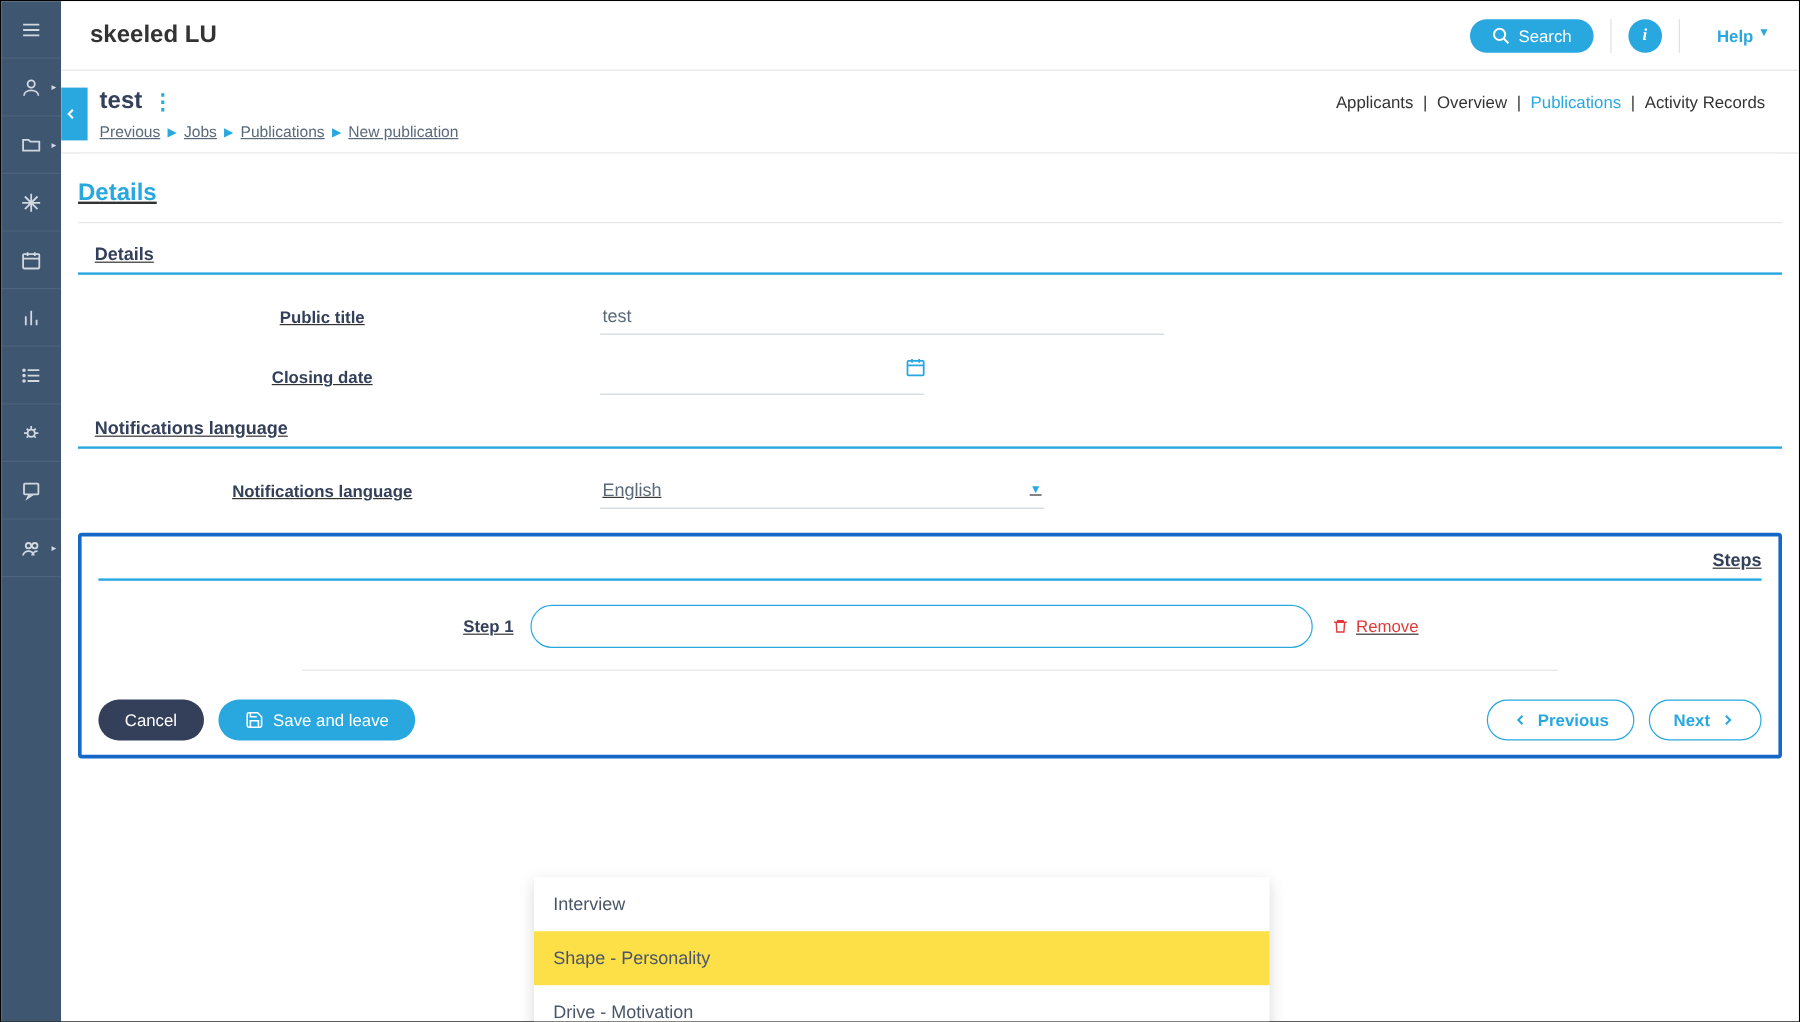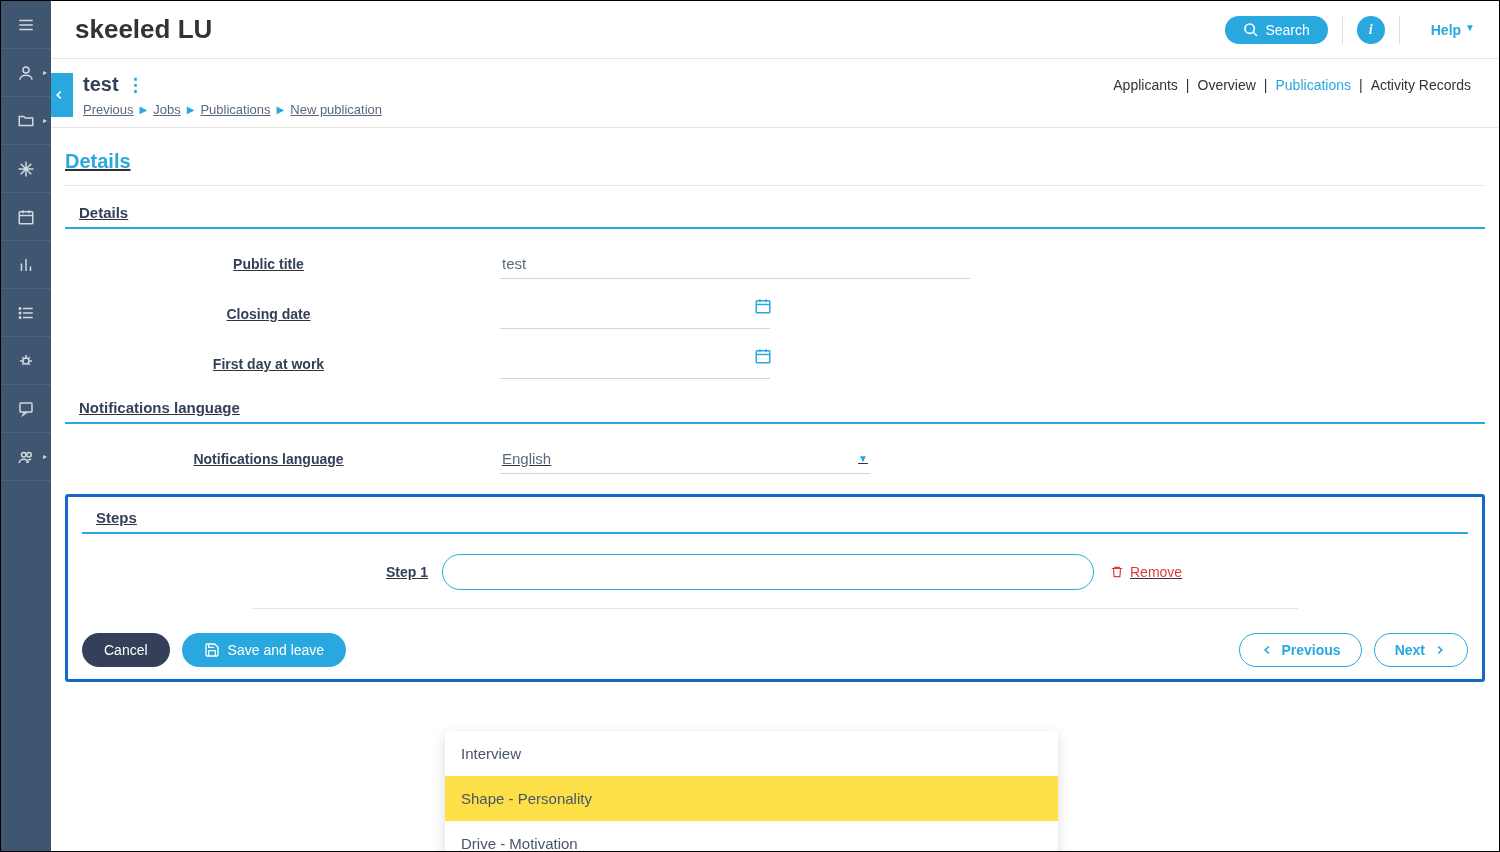--- a/index.html
+++ b/index.html
@@ -8,21 +8,21 @@
   
   
   .sidebar { width: 50px; background: #3e5670; display: flex; flex-direction: column; align-items: center; }
   .sidebar-item { width: 50px; height: 48px; display: flex; align-items: center; justify-content: center; color: #d0d8e0; cursor: pointer; border-bottom: 1px solid rgba(255,255,255,0.08); position: relative; }
   .sidebar-item svg { width: 18px; height: 18px; }
   .sidebar-item .mini-arrow { position: absolute; right: 4px; font-size: 8px; color: #d0d8e0; }
   .main-wrap { flex: 1; display: flex; flex-direction: column; overflow: hidden; background: #fff; }
   
   
   .topbar { height: 58px; display: flex; align-items: center; padding: 0 24px; border-bottom: 1px solid #e6e6e6; }
-  .topbar .brand { font-size: 26px; font-weight: 600; color: #333; }
+  .topbar .brand { font-size: 20px; font-weight: 600; color: #333; }
   .topbar .spacer { flex: 1; }
   .search-btn { background: #29a8e0; color: #fff; border-radius: 20px; padding: 6px 18px; display: inline-flex; gap: 6px; cursor: pointer; font-weight: 500; font-size: 14px; }
   .top-icon-btn { width: 28px; height: 28px; border-radius: 50%; background: #29a8e0; color: #fff; display: inline-flex; align-items: center; justify-content: center; margin-left: 14px; font-weight: bold; font-style: italic; font-family: serif; }
   .help-link { color: #29a8e0; font-weight: 600; margin-left: 31px; display: inline-flex; align-items: flex-start; gap: 4px; cursor: pointer; }
   .divider-v { width: 1px; height: 28px; background: #e0e0e0; margin-left: 14px; }
   
   
   .subheader { display: flex; align-items: flex-start; padding: 14px 24px 10px 18px; border-bottom: 1px solid #e6e6e6; }
   .subheader .left { flex: 1; }
   .subheader .title-row { display: flex; align-items: center; gap: 8px; }
@@ -48,21 +48,21 @@
   .form-row .field { width: 470px; position: relative; }
   .text-input { width: 100%; border: none; border-bottom: 1px solid #cfd6dc; padding: 6px 2px; font-size: 15px; color: #5a6a7a; outline: none; background: transparent; }
   .date-input { width: 270px; border: none; border-bottom: 1px solid #cfd6dc; padding: 6px 2px; font-size: 15px; outline: none; background: transparent; }
   .cal-icon { position: absolute; left: 254px; top: -2px; color: #29a8e0; cursor: pointer; }
   .cal-icon svg { width: 18px; height: 18px; }
   .select-field { width: 370px; border: none; border-bottom: 1px solid #cfd6dc; padding: 6px 2px; font-size: 15px; color: #5a6a7a; display: flex; justify-content: space-between; align-items: center; cursor: pointer; }
   .select-field .caret { color: #29a8e0; font-size: 10px; }
   
   
   .steps-box { border: 3px solid #1468c7; border-radius: 3px; padding: 12px 14px 70px 14px; margin: 8px 0 0 0; position: relative; }
-  .steps-box .section-heading { margin-left: 0; }
+  .steps-box .section-heading { margin-left: 0; text-align: right; }
   
   .step-row { display: flex; align-items: center; margin-top: 16px; }
   .step-row .label { width: 360px; text-align: right; padding-right: 14px; font-weight: 600; color: #34405a; }
   .step-select { width: 652px; border: 1.5px solid #29a8e0; border-radius: 20px; height: 36px; padding: 0 16px; background: #fff; cursor: pointer; }
   .remove-link { color: #e03a3a; margin-left: 16px; display: inline-flex; align-items: center; gap: 6px; cursor: pointer; font-size: 14px; }
   .remove-link svg { width: 14px; height: 14px; }
   
   
   .dropdown { position: absolute; left: 394px; top: 603px; width: 613px; background: #fff; box-shadow: 0 4px 12px rgba(0,0,0,0.15); z-index: 100; }
   .dropdown .option { padding: 14px 16px; font-size: 15px; color: #4a5568; cursor: pointer; }
@@ -236,34 +236,20 @@
               <svg viewBox="0 0 24 24" fill="none" stroke="currentColor" stroke-width="2">
                   <rect x="3" y="5" width="18" height="16" rx="1"></rect>
                   <line x1="3" y1="10" x2="21" y2="10"></line>
                   <line x1="8" y1="3" x2="8" y2="7"></line>
                   <line x1="16" y1="3" x2="16" y2="7"></line>
                 </svg>
             </span>
           </div>
         </div>
 
-        <div class="form-row">
-          <div class="label">First day at work</div>
-          <div class="field">
-            <input class="date-input" style="">
-            <span class="cal-icon">
-              <svg viewBox="0 0 24 24" fill="none" stroke="currentColor" stroke-width="2">
-                  <rect x="3" y="5" width="18" height="16" rx="1"></rect>
-                  <line x1="3" y1="10" x2="21" y2="10"></line>
-                  <line x1="8" y1="3" x2="8" y2="7"></line>
-                  <line x1="16" y1="3" x2="16" y2="7"></line>
-                </svg>
-            </span>
-          </div>
-        </div>
 
         <div class="section-heading">Notifications language</div>
 
         <div class="form-row">
           <div class="label">Notifications language</div>
           <div class="field">
             <div class="select-field">
               <span>English</span>
               <span class="caret">▼</span>
             </div>

